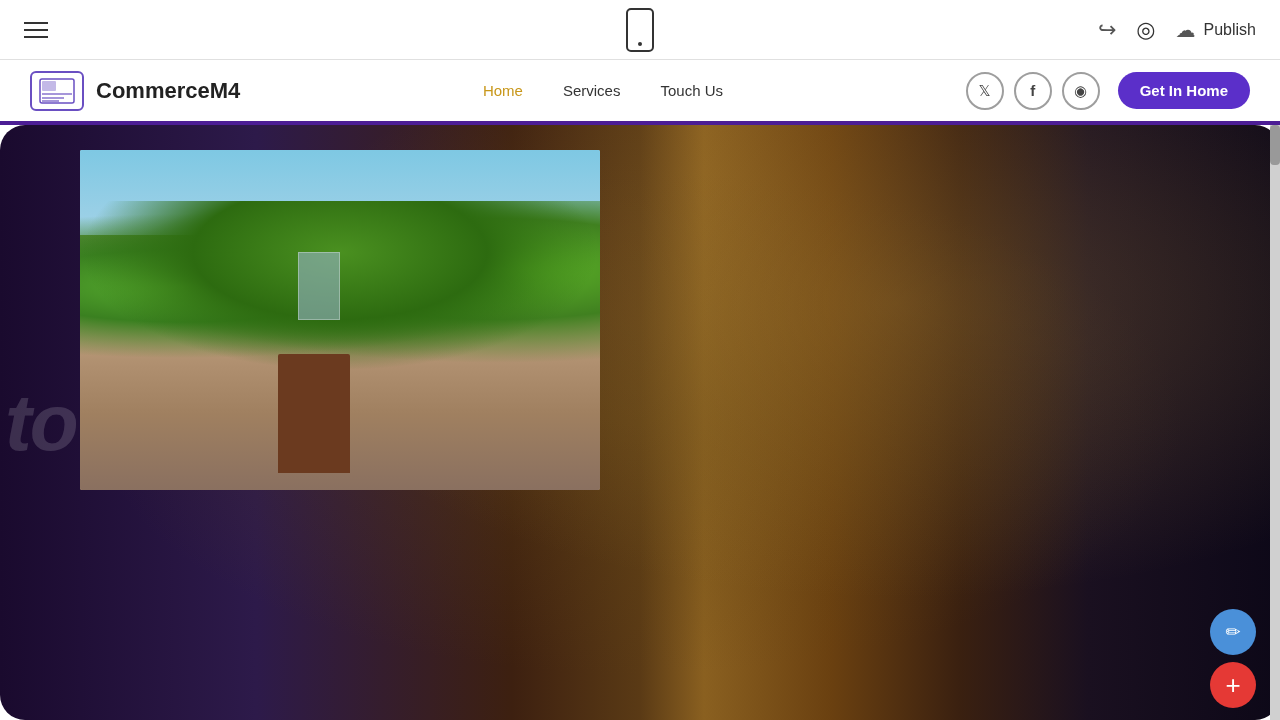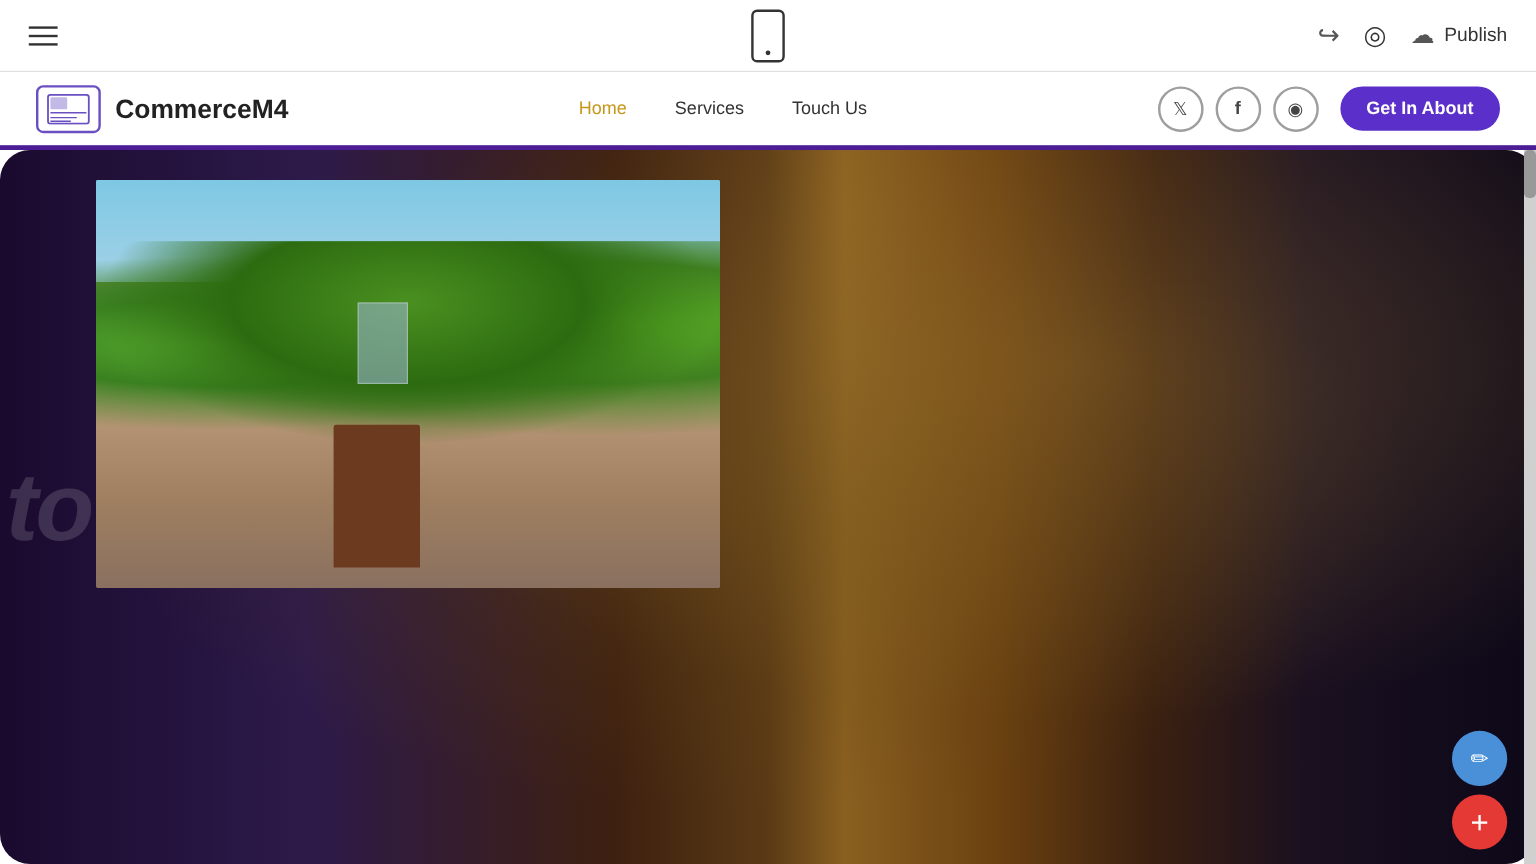--- a/index.html
+++ b/index.html
@@ -283,21 +283,21 @@
   <div class="navbar-actions">
     <div class="social-btn">
       <span>𝕏</span>
     </div>
     <div class="social-btn">
       <span style="font-weight:bold;">f</span>
     </div>
     <div class="social-btn">
       <span>◉</span>
     </div>
-    <button class="get-in-touch-btn">Get In About</button>
+    <button class="get-in-touch-btn">Get In Home</button>
   </div>
 </div>
 
 <div class="scrollbar">
   <div class="scrollbar-thumb"></div>
 </div>
 
 <div class="hero">
   <div class="hero-bg"></div>
   <div class="hero-bg-overlay"></div>

